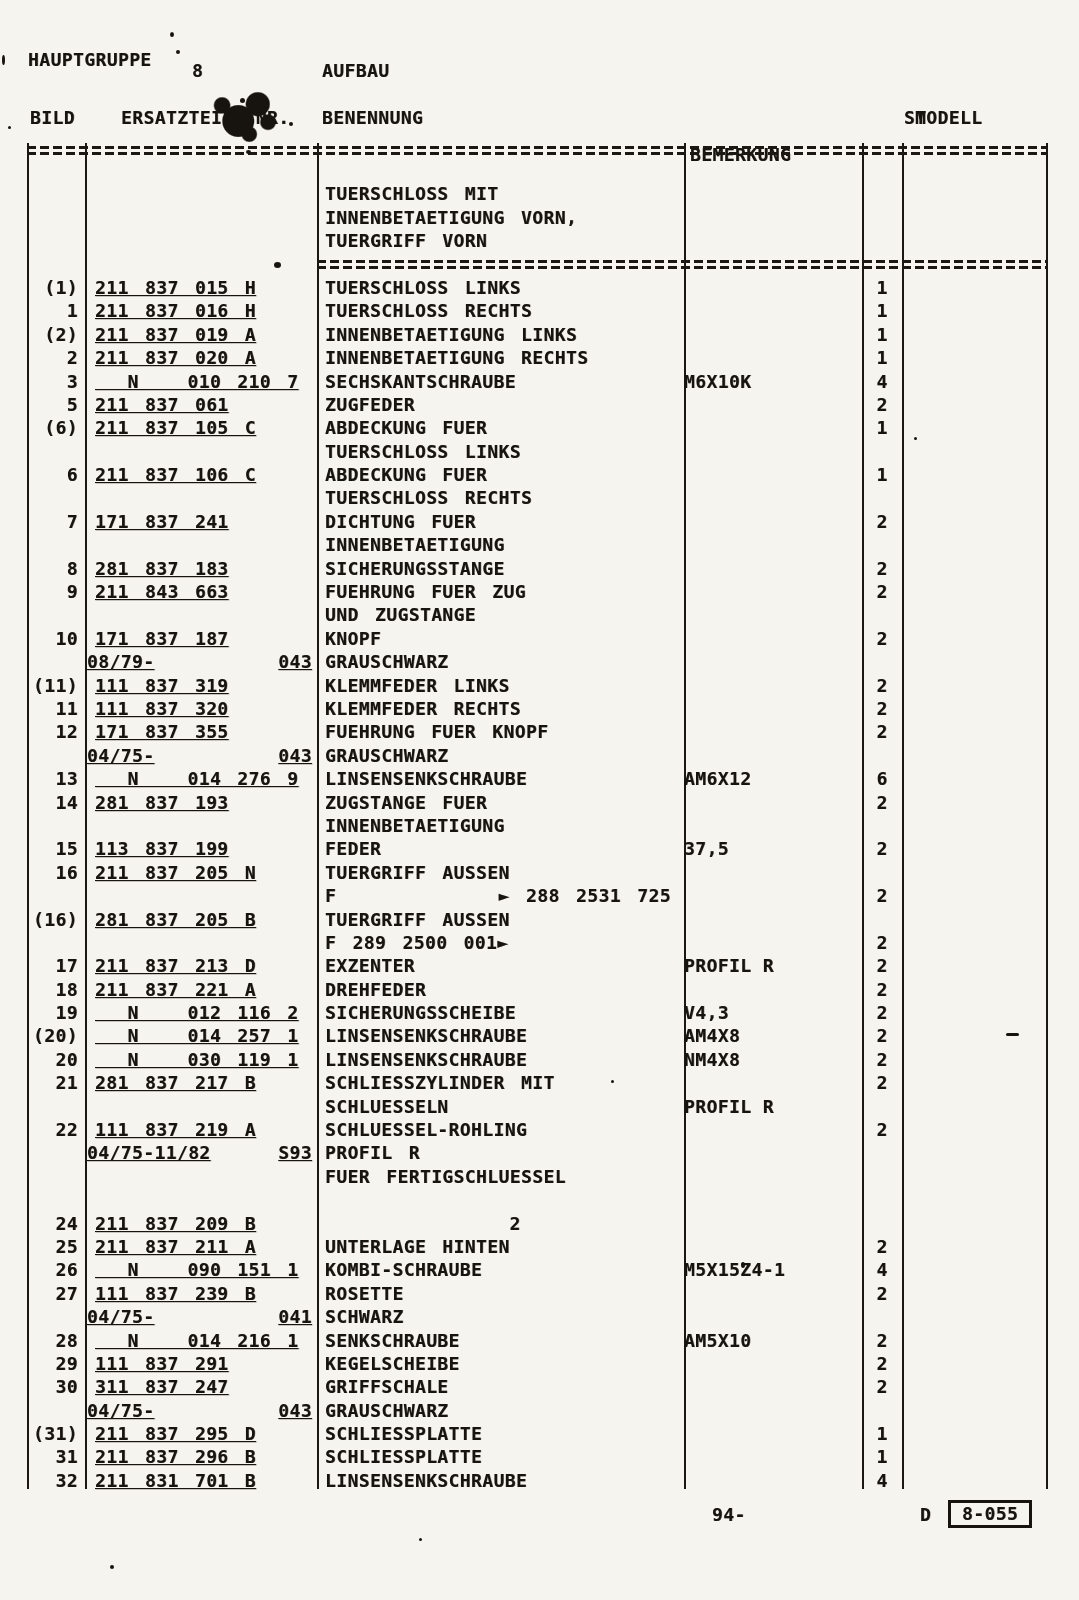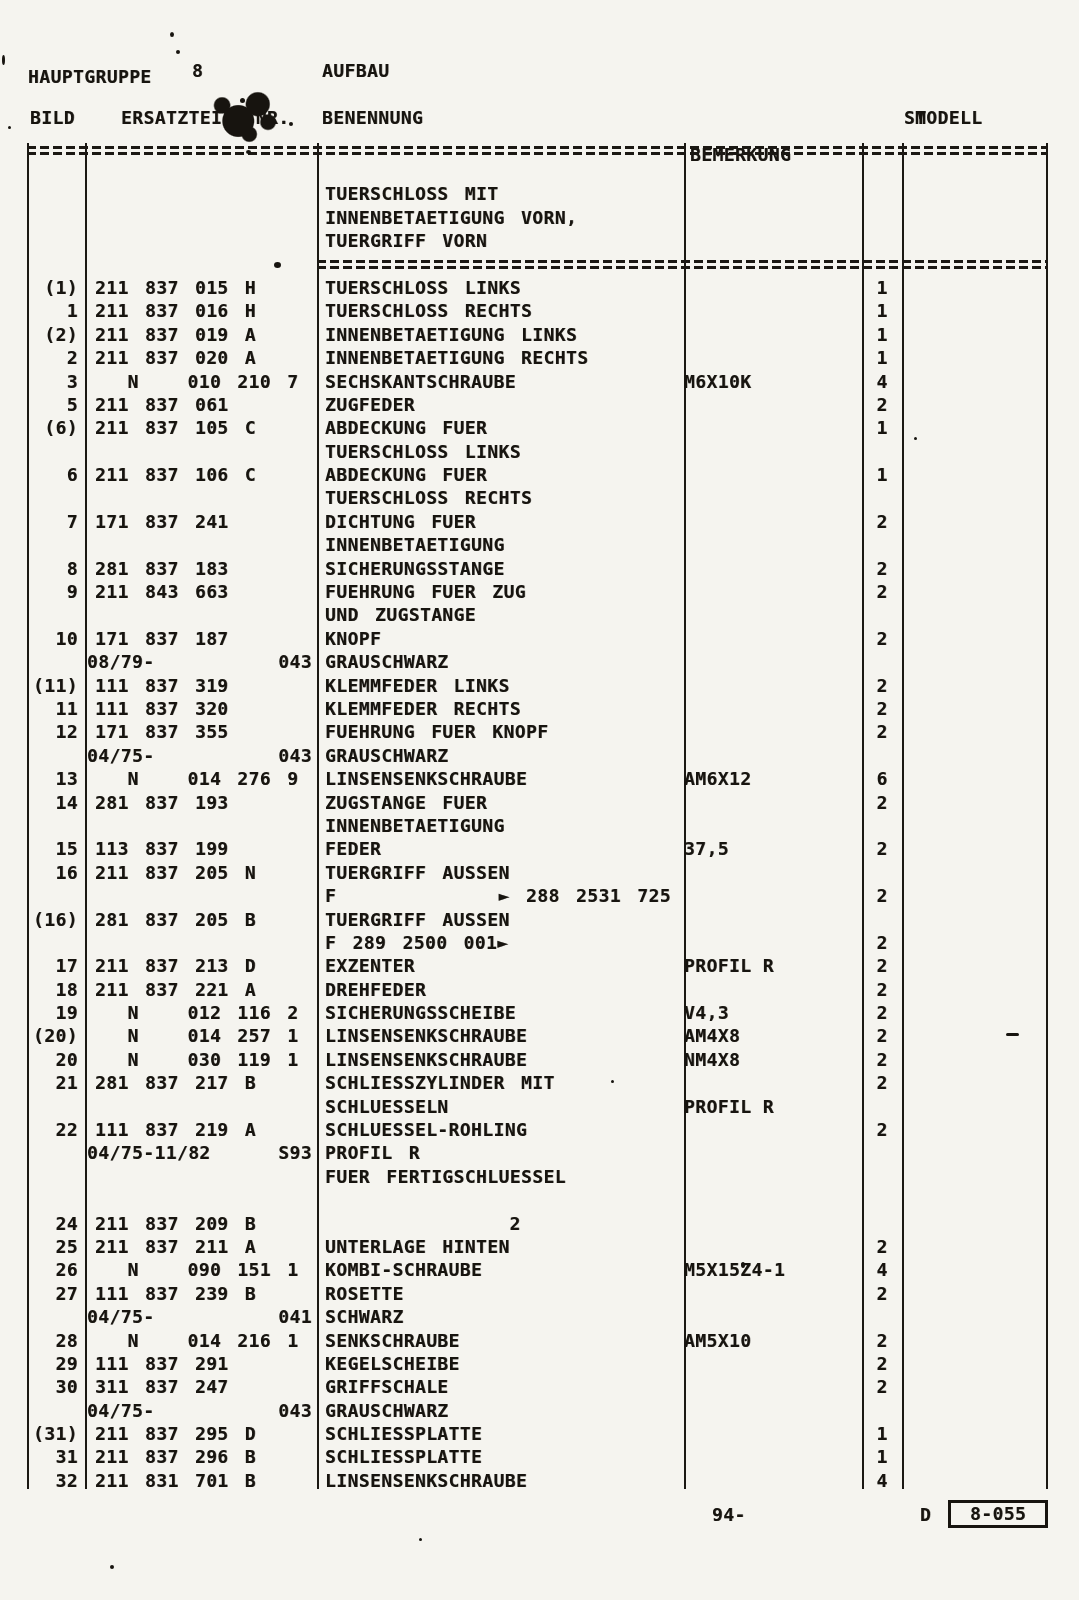--- a/index.html
+++ b/index.html
@@ -24,60 +24,60 @@
     position:absolute;top:0;bottom:0;width:2px;
     background:#1b1813;
   }
   .t-line{
     position:relative;
     display:flex;height:23.4px;line-height:23.4px;
     white-space:pre;
   }
   .cell{text-shadow:.5px .4px 0 rgba(23,20,15,.55);overflow:visible;}
   .c-bild{width:58px;text-align:right;padding-right:7px;box-sizing:border-box;}
-  .c-nr{width:232px;box-sizing:border-box;padding-left:10px;display:flex;justify-content:space-between;word-spacing:5px;}
+  .c-nr{width:232px;box-sizing:border-box;padding-left:10px;display:flex;justify-content:space-between;word-spacing:5px;text-decoration:underline;}
   .c-nr span{white-space:pre;}
   .c-nr.is-date{padding-left:2px;padding-right:5px;}
   .c-ben{width:367px;box-sizing:border-box;padding-left:8px;word-spacing:5px;}
   .c-bem{width:178px;box-sizing:border-box;padding-left:0;}
   .c-st{width:40px;text-align:center;}
   .c-modell{width:146px;}
   
   .dsep{display:flex;flex-direction:column;gap:3px;}
   .dl{height:3px;background:repeating-linear-gradient(90deg,#1b1813 0 9px,transparent 9px 13px);}
   .sepline-full{height:13px;padding-top:3px;display:block;}
   .sepline-full .dsep{width:1021px;}
   .sepline-right{display:block;}
   .sepline-right .dsep{margin-left:290px;width:731px;padding-top:7px;}
   
   .code-box{
     position:absolute;
     border:3px solid #17140f;
-    padding:0 19px;line-height:22px;
+    padding:0 11px;line-height:22px;
     text-shadow:.5px .4px 0 rgba(23,20,15,.55);
   }
   
   .speck{position:absolute;background:#17140f;border-radius:50%;}
   .blot{
     position:absolute;left:200px;top:85px;width:85px;height:60px;
     background:
       radial-gradient(circle at 45% 60%, #17140f 0 26%, transparent 28%),
       radial-gradient(circle at 68% 32%, #17140f 0 16%, transparent 18%),
       radial-gradient(circle at 26% 34%, #17140f 0 10%, transparent 12%),
       radial-gradient(circle at 80% 62%, #17140f 0 9%, transparent 11%),
       radial-gradient(circle at 58% 82%, #17140f 0 10%, transparent 12%);
     filter:blur(.4px);
   }
 </style>
 </head>
 <body>
 
 <div class="page">
 
-  <div class="txt" style="left:28px;top:66px;">HAUPTGRUPPE</div>
+  <div class="txt" style="left:28px;top:49px;">HAUPTGRUPPE</div>
   <div class="txt" style="left:192px;top:60px;">8</div>
   <div class="txt" style="left:322px;top:60px;">AUFBAU</div>
 
   <div class="txt" style="left:30px;top:107px;">BILD</div>
   <div class="txt" style="left:121px;top:107px;">ERSATZTEILE-NR.</div>
   <div class="txt" style="left:322px;top:107px;">BENENNUNG</div>
   <div class="txt" style="left:690px;top:107px;margin-top:37px;">BEMERKUNG</div>
   <div class="txt" style="left:904px;top:107px;">ST</div>
   <div class="txt" style="left:915px;top:107px;">MODELL</div>
 

